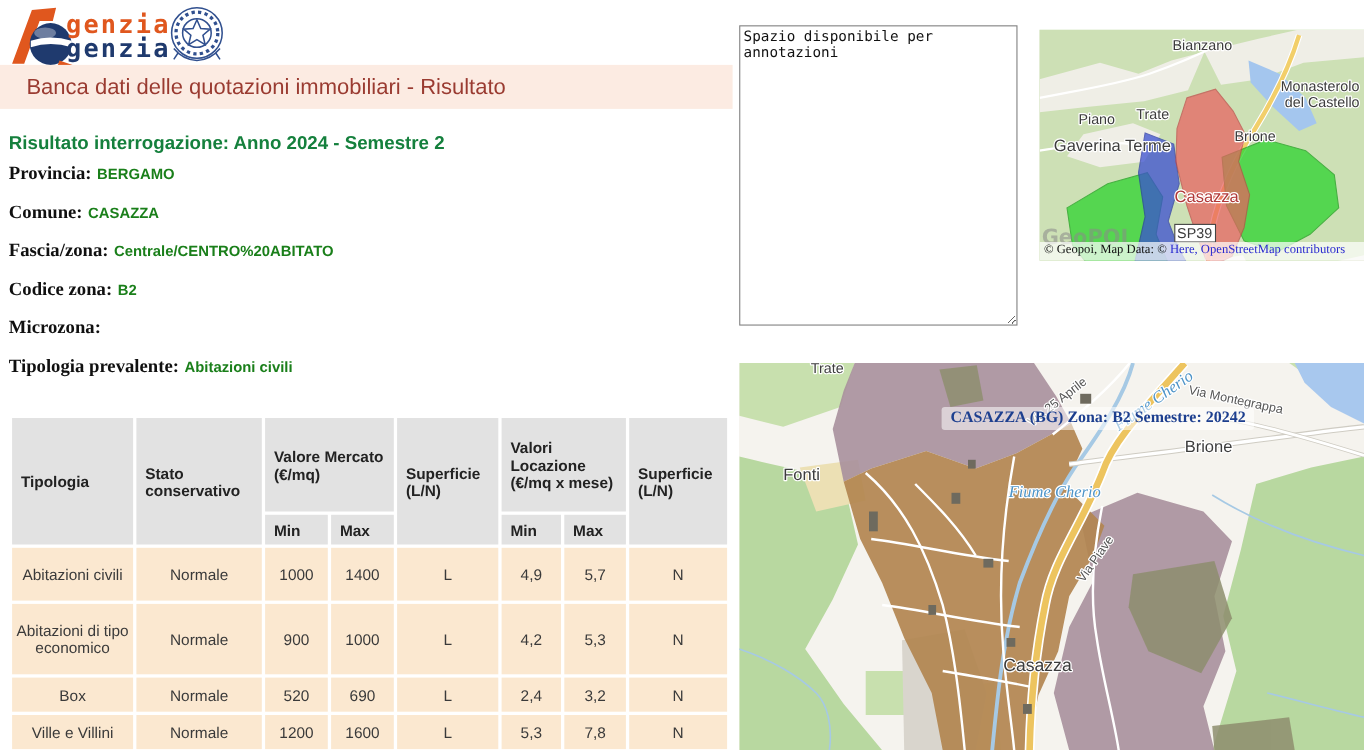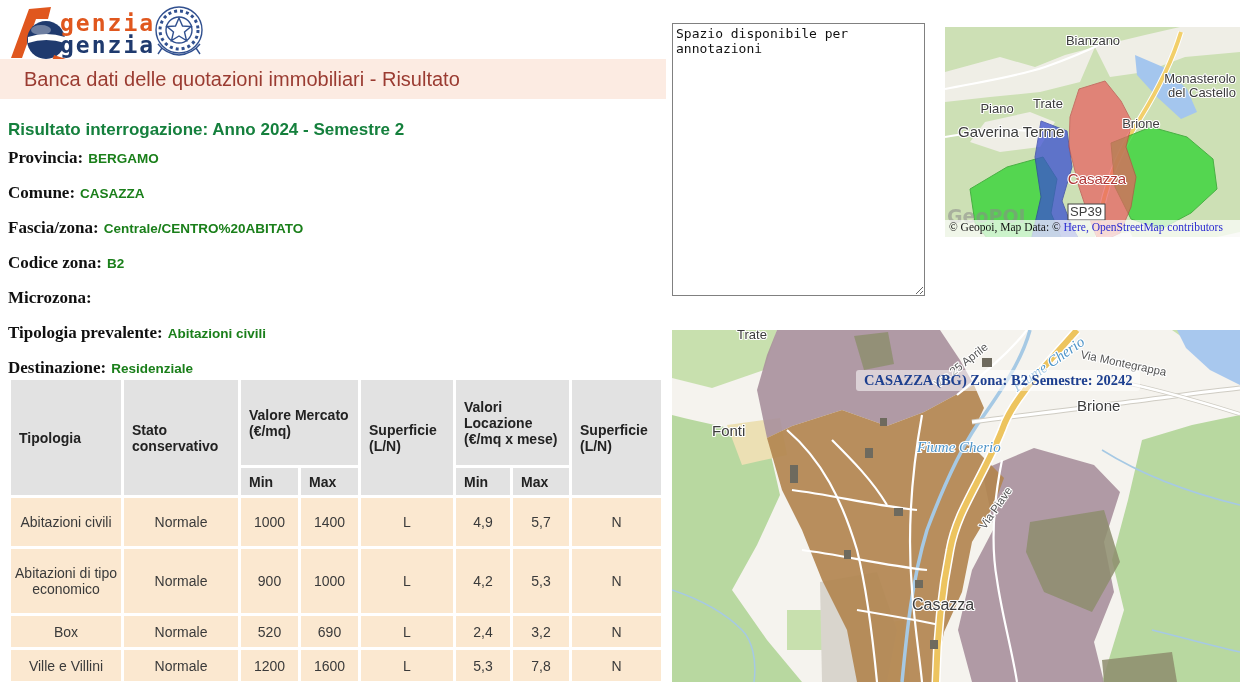--- a/index.html
+++ b/index.html
@@ -107,23 +107,20 @@
     </div>
     <div class="field">
       <span class="flabel">Codice zona:</span><span class="fvalue">B2</span>
     </div>
     <div class="field">
       <span class="flabel">Microzona:</span><span class="fvalue"></span>
     </div>
     <div class="field">
       <span class="flabel">Tipologia prevalente:</span><span class="fvalue">Abitazioni civili</span>
     </div>
-    <div class="field">
-      <span class="flabel">Destinazione:</span><span class="fvalue">Residenziale</span>
-    </div>
   </div>
 
   <table id="quot-table">
     <colgroup>
         <col style="width:110px">
         <col style="width:114px">
         <col style="width:57px">
         <col style="width:57px">
         <col style="width:92px">
         <col style="width:54px">

